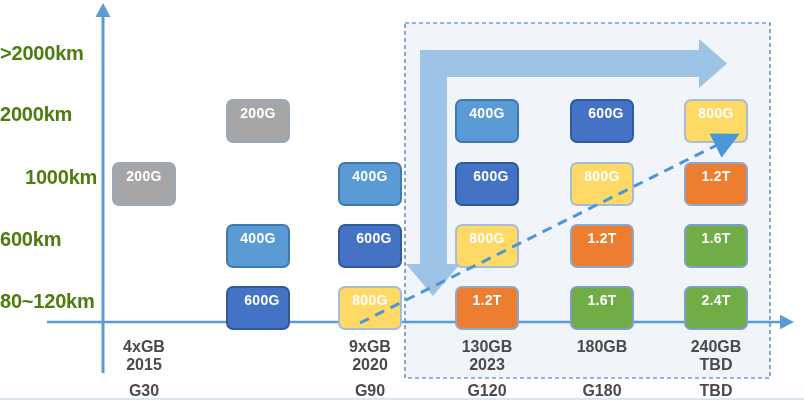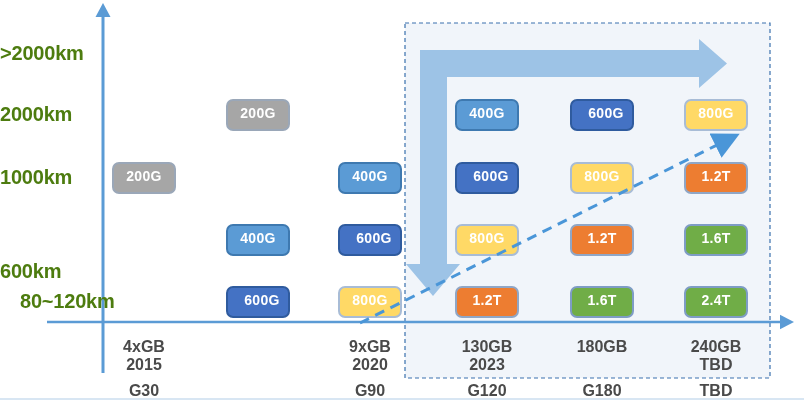--- a/index.html
+++ b/index.html
@@ -17,21 +17,21 @@
   }
   .xlabel{
     position:absolute;width:104px;text-align:center;
     font-size:16px;font-weight:bold;color:#4a4a4a;line-height:18px;
   }
   .glabel{
     position:absolute;width:104px;text-align:center;
     font-size:16px;font-weight:bold;color:#4a4a4a;
   }
   .badge{
-    position:absolute;width:64px;height:32px;box-sizing:border-box;
+    position:absolute;width:64px;height:44px;box-sizing:border-box;
     border:2px solid #8FA6C6;border-radius:7px;
     color:#ffffff;font-size:14px;font-weight:bold;text-align:center;line-height:24px;
     letter-spacing:0.3px;
   }
   .c-gray  {background:#A6A6A6;border-color:#9AA7B8;}
   .c-lblue {background:#5B9BD5;border-color:#3E79B0;}
   .c-blue  {background:#4472C4;border-color:#2F5B9E;padding-left:8px;}
   .c-yellow{background:#FFD966;border-color:#A8BCD6;}
   .c-orange{background:#ED7D31;border-color:#8FA6C6;}
   .c-green {background:#70AD47;border-color:#7E9CC5;}
@@ -55,23 +55,23 @@
     <line x1="103" y1="14" x2="103" y2="373" stroke="#5B9BD5" stroke-width="3"></line>
     <polygon points="103,3 95.5,17 110.5,17" fill="#5B9BD5"></polygon>
 
     <line x1="47" y1="322" x2="782" y2="322" stroke="#5B9BD5" stroke-width="2.6"></line>
     <polygon points="794,322 780,314.8 780,329.2" fill="#5B9BD5"></polygon>
   </svg>
 
   <div id="labels-layer">
       <div class="ylabel" style="top: 42px;">&gt;2000km</div>
       <div class="ylabel" style="top: 103px;">2000km</div>
-      <div class="ylabel" style="top: 166px;">1000km</div>
-      <div class="ylabel" style="top: 228px; margin-top: 32px;">600km</div>
-      <div class="ylabel" style="top: 290px; padding-left: 20px;">80~120km</div>
+      <div class="ylabel" style="top: 166px; padding-left: 25px;">1000km</div>
+      <div class="ylabel" style="top: 228px;">600km</div>
+      <div class="ylabel" style="top: 290px;">80~120km</div>
       <div class="xlabel" style="left: 92px; top: 338px;">
         <div>4xGB</div>
         <div>2015</div>
       </div>
       <div class="glabel" style="left: 92px; top: 382px;">G30</div>
       <div class="xlabel" style="left: 318px; top: 338px;">
         <div>9xGB</div>
         <div>2020</div>
       </div>
       <div class="glabel" style="left: 318px; top: 382px; text-align: center;">G90</div>

